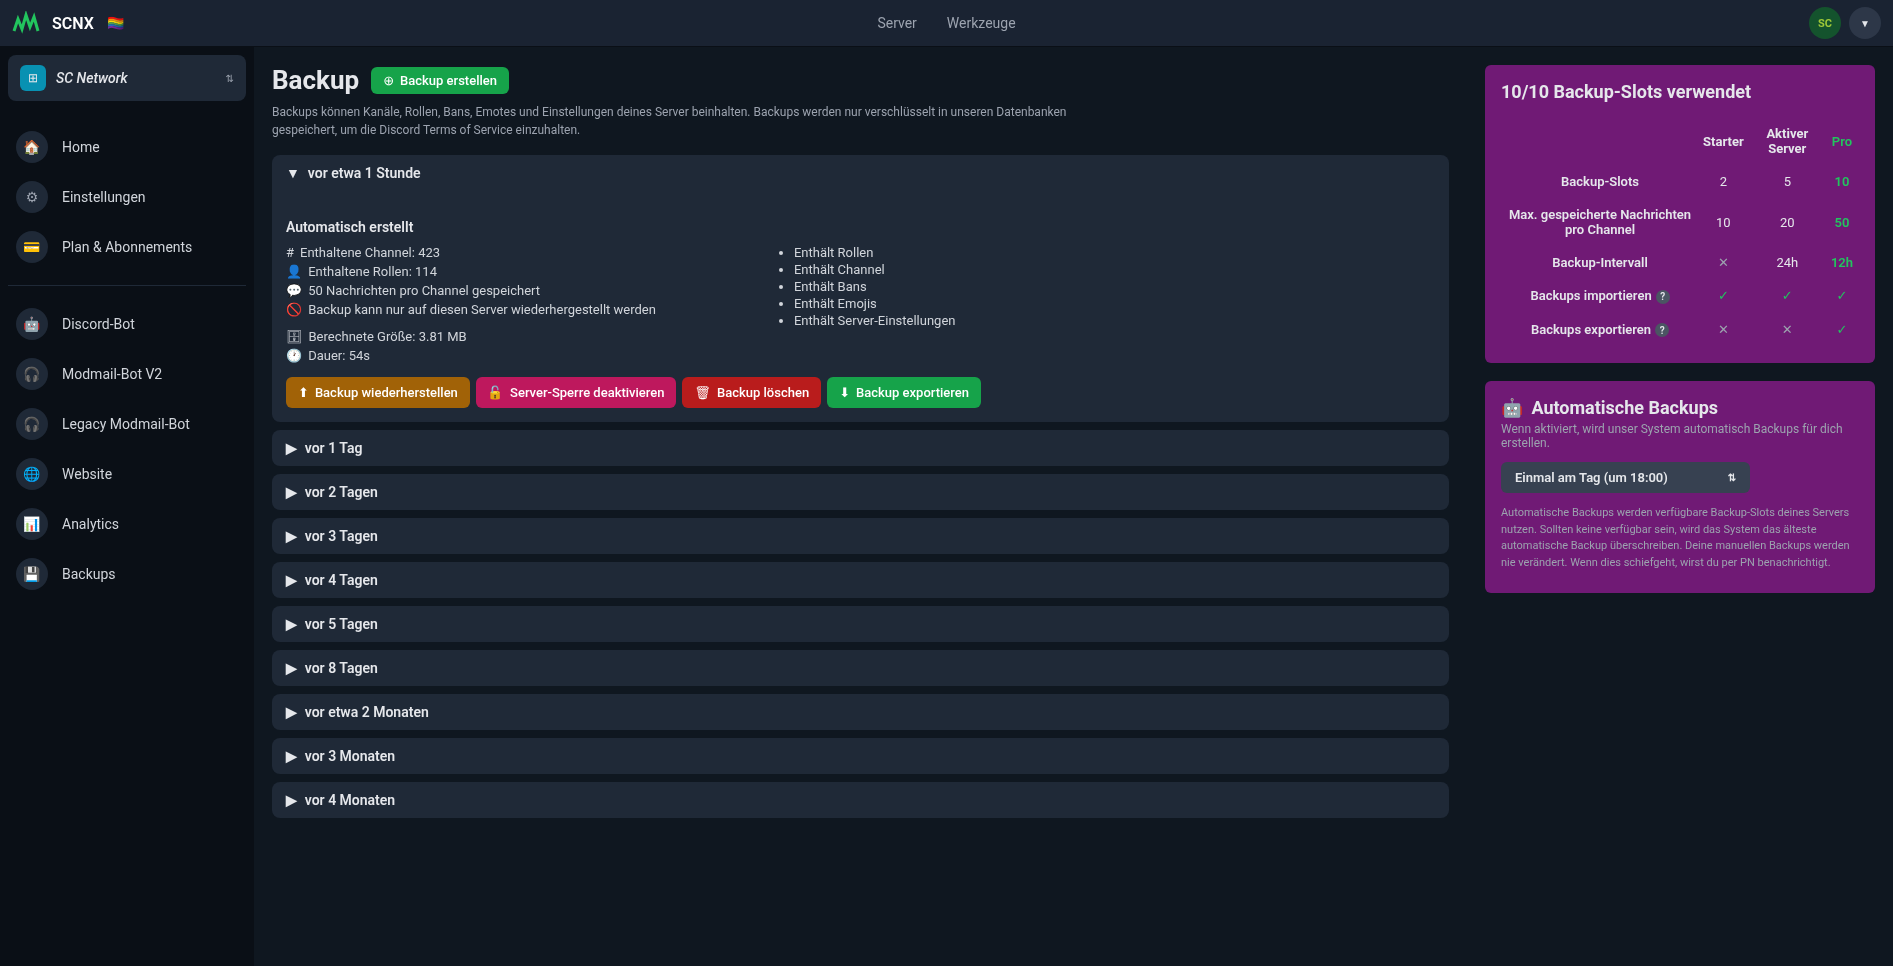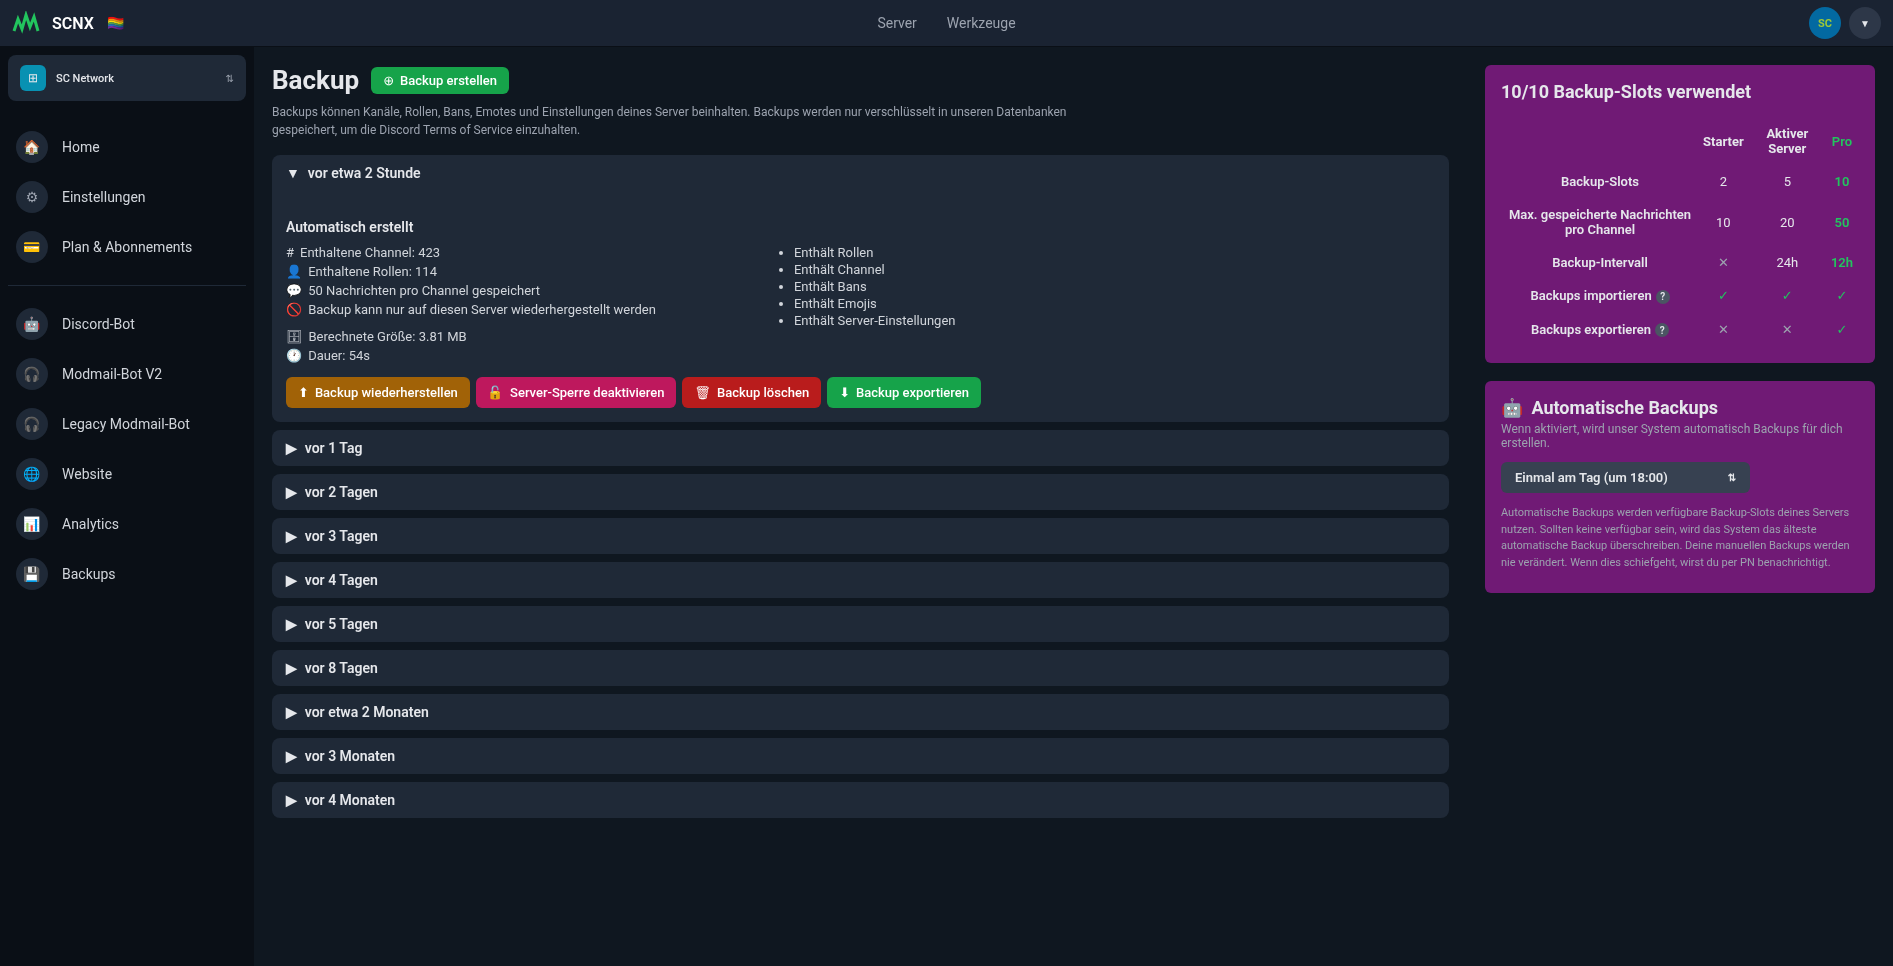--- a/index.html
+++ b/index.html
@@ -5,27 +5,27 @@
 * { margin: 0; padding: 0; box-sizing: border-box; }
 body { font-family: -apple-system, BlinkMacSystemFont, "Segoe UI", Roboto, sans-serif; background: #0f1720; color: #e5e7eb; width: 1893px; height: 966px; overflow: hidden; }
 .topbar { height: 47px; background: #1a2332; display: flex; align-items: center; padding: 0 12px; border-bottom: 1px solid #0a0f16; }
 .logo { display: flex; align-items: center; gap: 10px; }
 .logo-icon { width: 30px; height: 24px; }
 .brand { font-weight: 600; font-size: 16px; color: #fff; }
 .flag { font-size: 14px; margin-left: 4px; }
 .topnav { position: absolute; left: 50%; transform: translateX(-50%); display: flex; gap: 30px; }
 .topnav-item { color: #9ca3af; font-size: 14px; cursor: pointer; }
 .top-right { margin-left: auto; display: flex; align-items: center; gap: 8px; }
-.avatar { width: 32px; height: 32px; border-radius: 50%; background: #0369a1; display: flex; align-items: center; justify-content: center; font-size: 11px; font-weight: bold; color: #9ec838; }
+.avatar { width: 32px; height: 32px; border-radius: 50%; background: #14532d; display: flex; align-items: center; justify-content: center; font-size: 11px; font-weight: bold; color: #9ec838; }
 .dropdown-btn { width: 32px; height: 32px; border-radius: 50%; background: #2d3748; display: flex; align-items: center; justify-content: center; cursor: pointer; }
 .layout { display: flex; height: calc(100% - 47px); }
 .sidebar { width: 254px; background: #0a0f16; padding: 8px; }
 .server-select { background: #1f2937; border-radius: 8px; padding: 10px 12px; display: flex; align-items: center; gap: 10px; margin-bottom: 24px; cursor: pointer; }
 .server-icon { width: 26px; height: 26px; background: #0891b2; border-radius: 6px; display: flex; align-items: center; justify-content: center; font-size: 12px; }
-.server-name { font-size: 11px; font-weight: 500; flex: 1; }
+.server-name { font-size: 14px; font-weight: 500; flex: 1; font-style: italic; }
 .nav-list { display: flex; flex-direction: column; gap: 6px; }
 .nav-item { display: flex; align-items: center; gap: 14px; padding: 6px 8px; border-radius: 8px; cursor: pointer; font-size: 14px; color: #d1d5db; }
 .nav-icon { width: 32px; height: 32px; border-radius: 50%; background: #1f2937; display: flex; align-items: center; justify-content: center; font-size: 14px; color: #9ca3af; }
 .divider { height: 1px; background: #1f2937; margin: 10px 0; }
 .main { flex: 1; padding: 18px; overflow-y: auto; }
 .page-header { display: flex; align-items: center; gap: 12px; margin-bottom: 8px; }
 .page-title { font-size: 26px; font-weight: 700; }
 .btn-create { background: #16a34a; color: #fff; padding: 6px 12px; border-radius: 6px; font-size: 13px; font-weight: 500; display: flex; align-items: center; gap: 6px; cursor: pointer; }
 .desc { font-size: 12px; color: #9ca3af; margin-bottom: 16px; max-width: 830px; line-height: 1.5; }
 .backup-item { background: #1f2937; border-radius: 8px; margin-bottom: 8px; }
@@ -137,21 +137,21 @@
       <div class="btn-create">
           <span>⊕</span>
           <span>Backup erstellen</span>
         </div>
     </div>
     <p class="desc">Backups können Kanäle, Rollen, Bans, Emotes und Einstellungen deines Server beinhalten. Backups werden nur verschlüsselt in unseren Datenbanken gespeichert, um die Discord Terms of Service einzuhalten.</p>
 
     <div class="backup-item">
       <div class="backup-header">
           <span>▼</span>
-          <span>vor etwa 2 Stunde</span>
+          <span>vor etwa 1 Stunde</span>
         </div>
       <div class="backup-body">
         <div class="backup-subtitle">Automatisch erstellt</div>
         <div class="backup-cols">
           <div class="meta-list">
             <span>
                 <span>#</span>
                 <span>Enthaltene Channel: 423</span>
               </span>
             <span>

